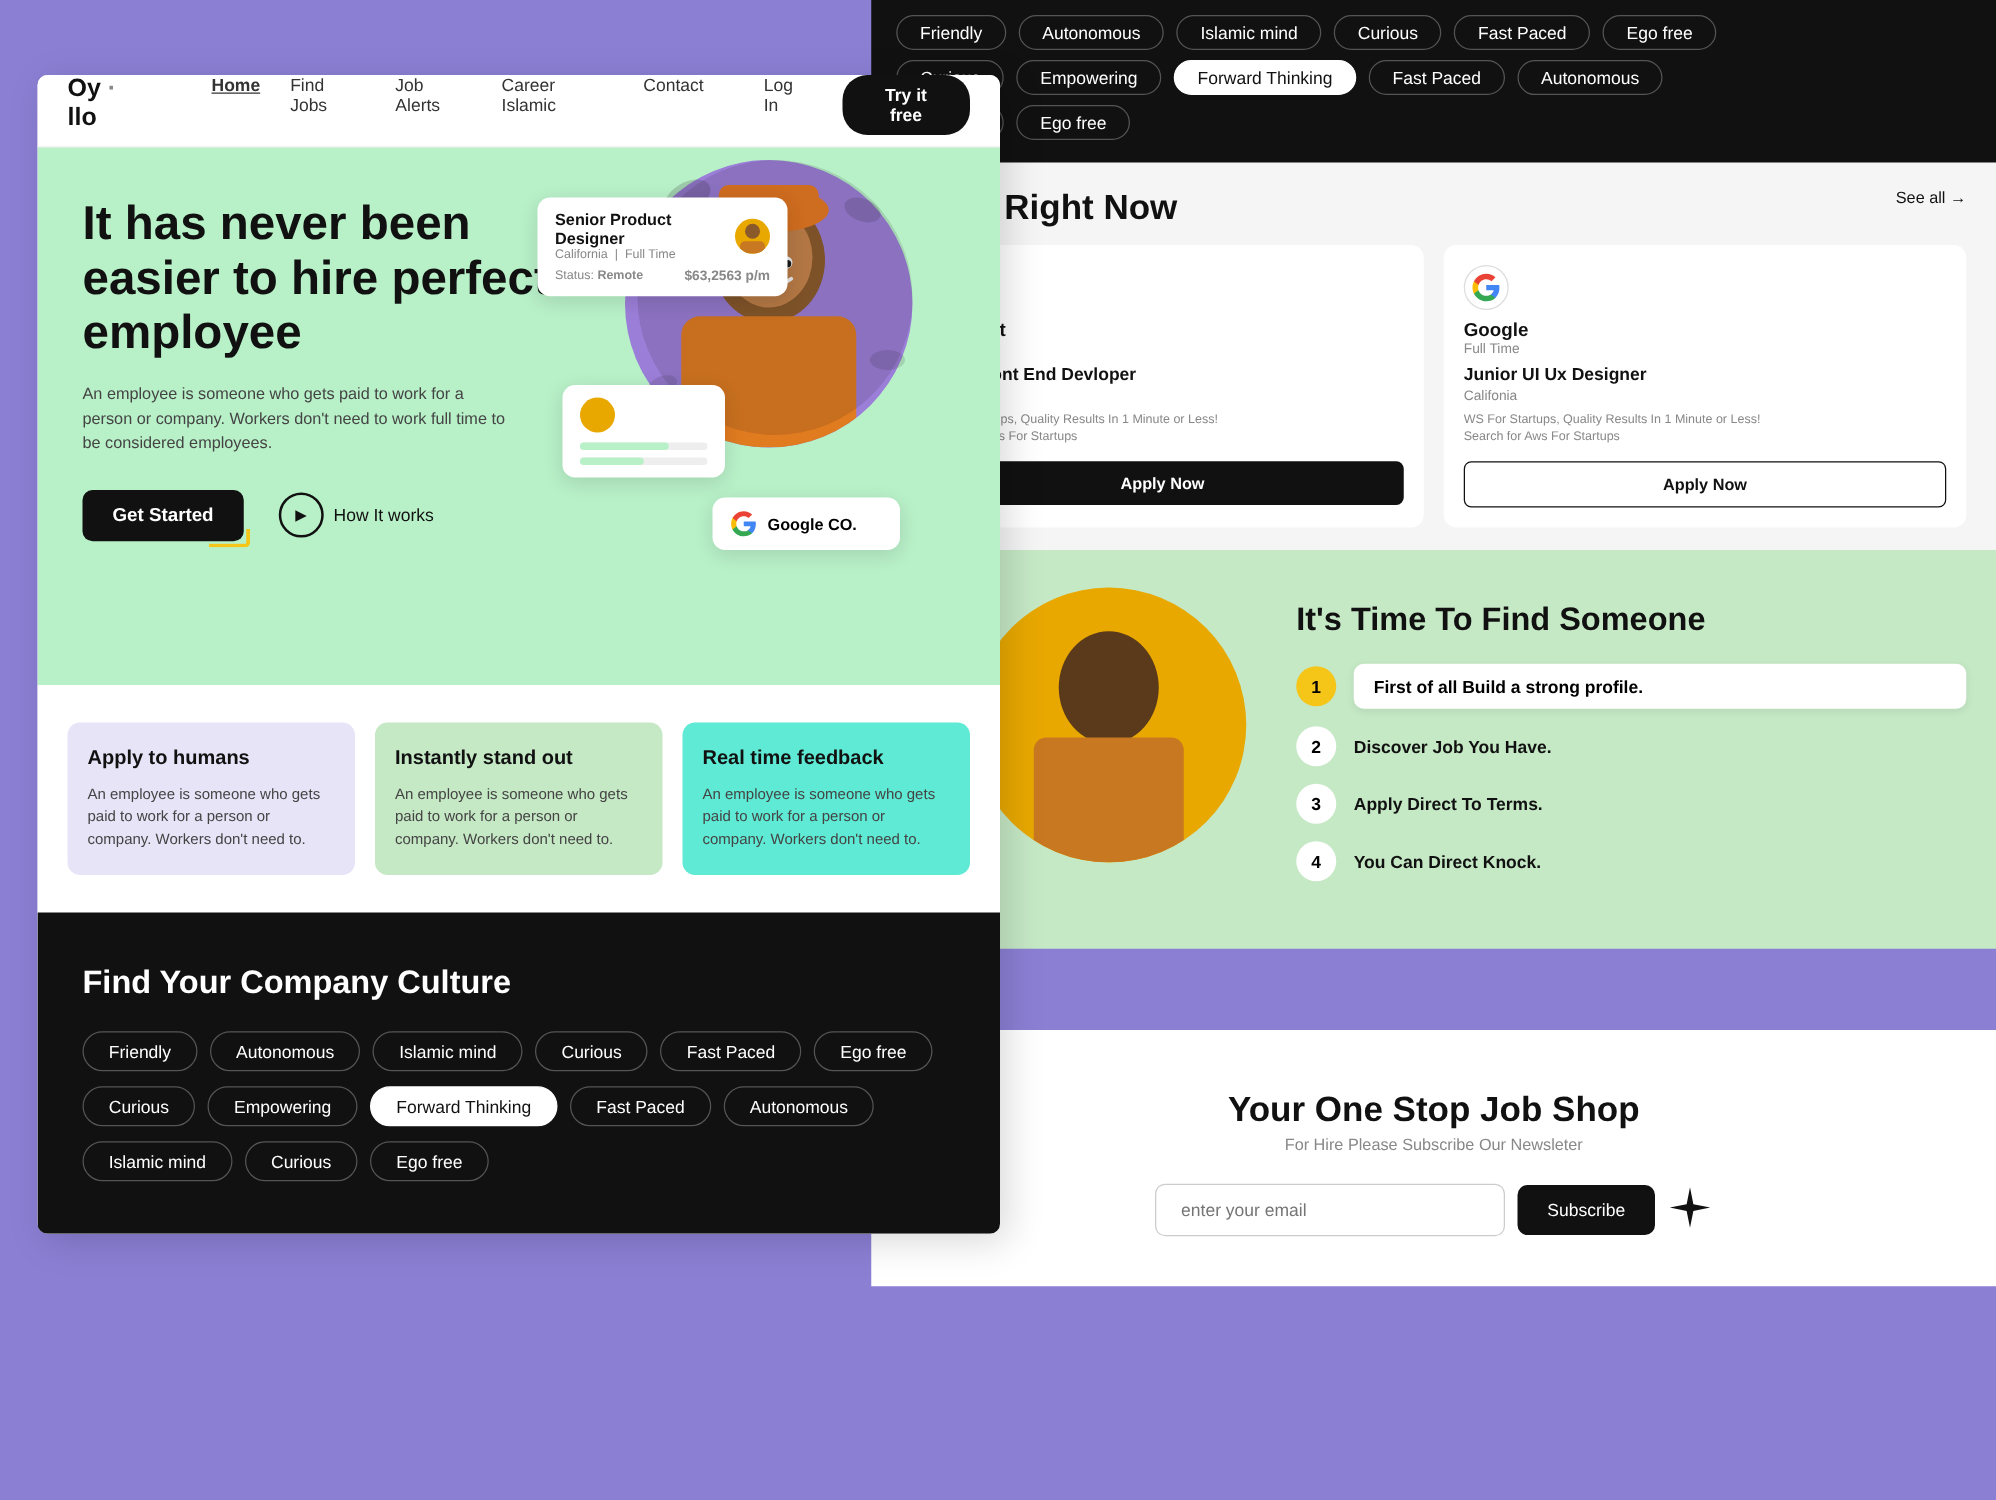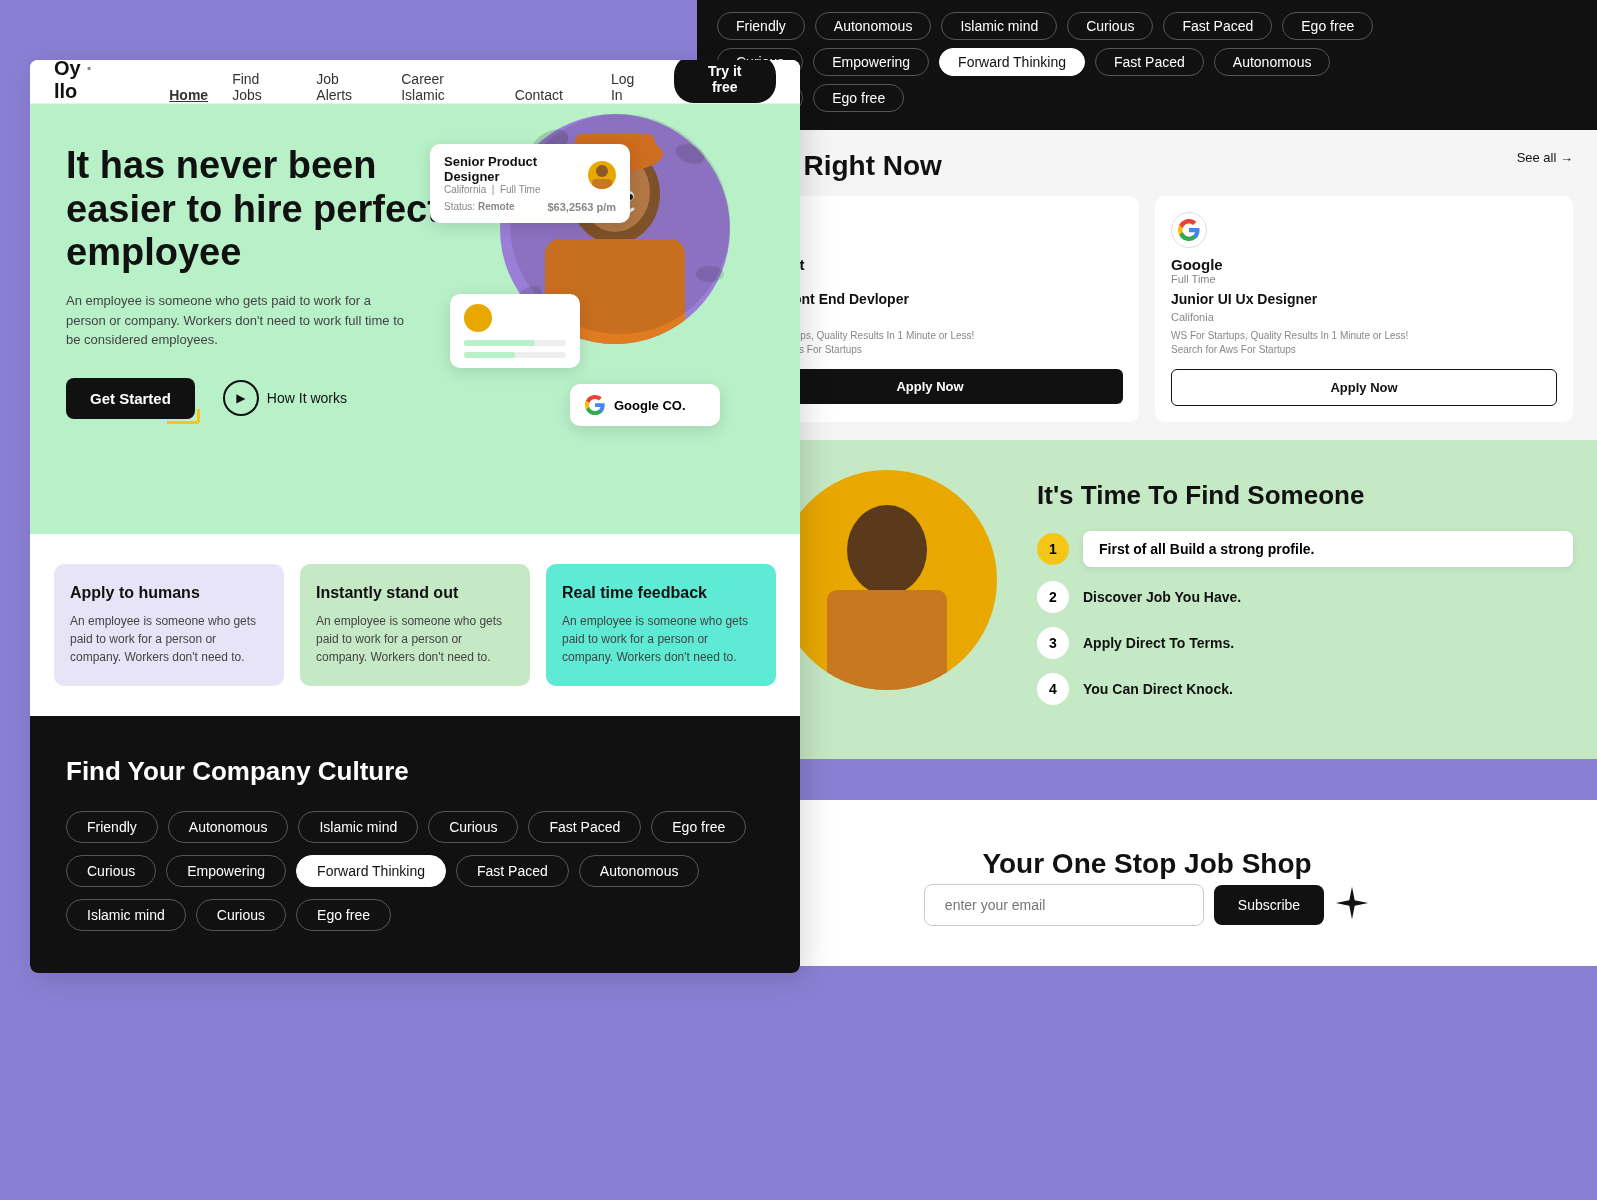--- a/index.html
+++ b/index.html
@@ -183,21 +183,21 @@
     }
     .step-text {
       font-weight: 600;
       font-size: 14px;
       color: #111;
     }
 
     
     .one-stop {
       position: absolute;
-      top: 800px;
+      top: 824px;
       right: 0;
       width: 900px;
       background: #fff;
       z-index: 1;
       padding: 40px 24px 40px 24px;
       text-align: center;
     }
     .one-stop-title {
       font-size: 28px;
       font-weight: 800;
@@ -247,23 +247,23 @@
       border-radius: 8px;
       overflow: hidden;
       box-shadow: 6px 6px 30px rgba(0,0,0,0.15);
     }
 
     
     .nav {
       background: #fff;
       border-bottom: 1px solid #eee;
       display: flex;
-      align-items: flex-end;
+      align-items: flex-start;
       padding: 0 24px;
-      height: 44px;
+      height: 58px;
       gap: 24px;
     }
     .nav-logo {
       font-weight: 800;
       font-size: 20px;
       color: #111;
       margin-right: 24px;
     }
     .nav-logo span { color: #888; }
     .nav-link {
@@ -549,20 +549,21 @@
   </div>
 </div>
 
 <div class="one-stop">
   <div style="position:absolute;left:60px;top:40px;">
     <svg width="40" height="40" viewBox="0 0 40 40">
       <polygon points="20,2 23,17 38,20 23,23 20,38 17,23 2,20 17,17" fill="#111"></polygon>
     </svg>
   </div>
   <div class="one-stop-title">Your One Stop Job Shop</div>
+  <div class="one-stop-sub">For Hire Please Subscribe Our Newsleter</div>
   <div class="subscribe-row">
     <input class="email-input" type="email" placeholder="enter your email" style="">
     <button class="subscribe-btn">Subscribe</button>
     <div>
       <svg width="36" height="36" viewBox="0 0 40 40">
         <polygon points="20,2 23,17 38,20 23,23 20,38 17,23 2,20 17,17" fill="#111"></polygon>
       </svg>
     </div>
   </div>
 </div>

